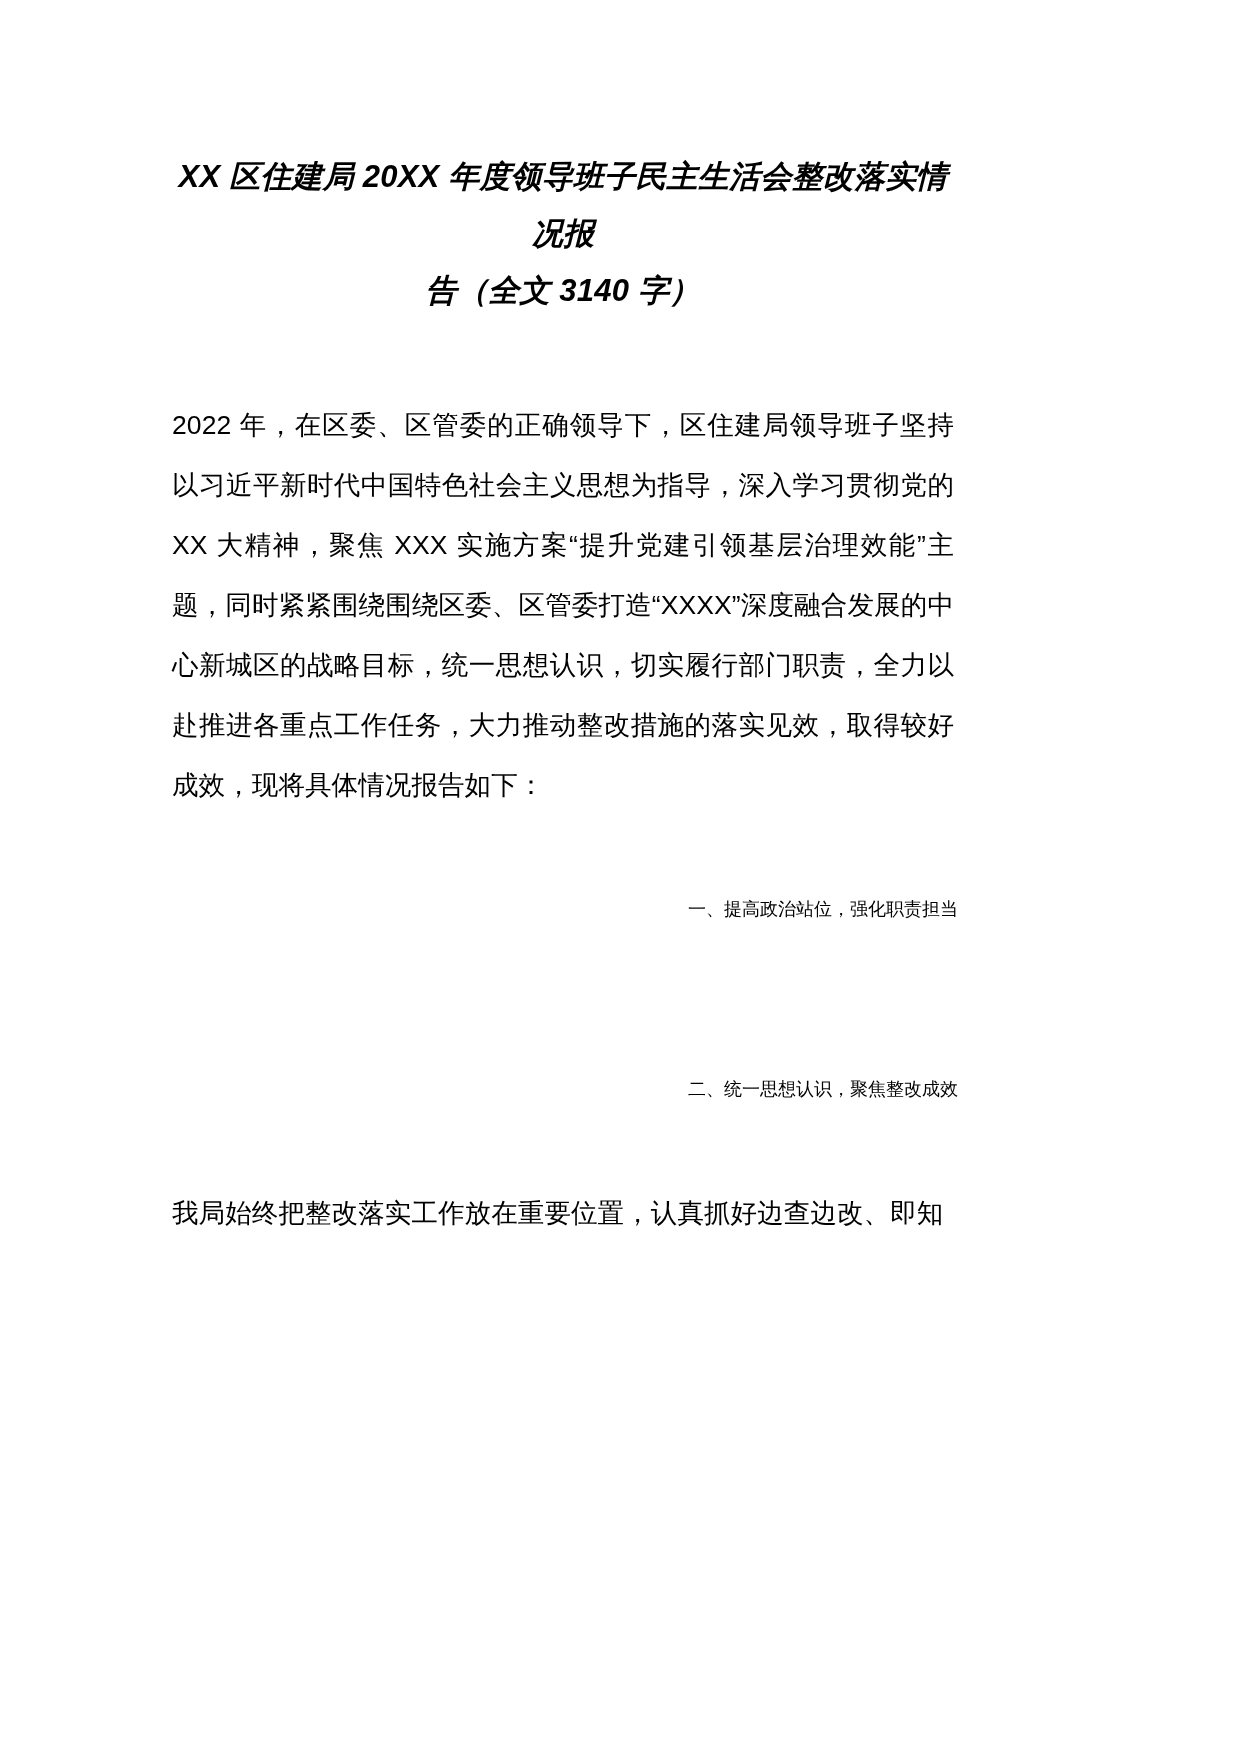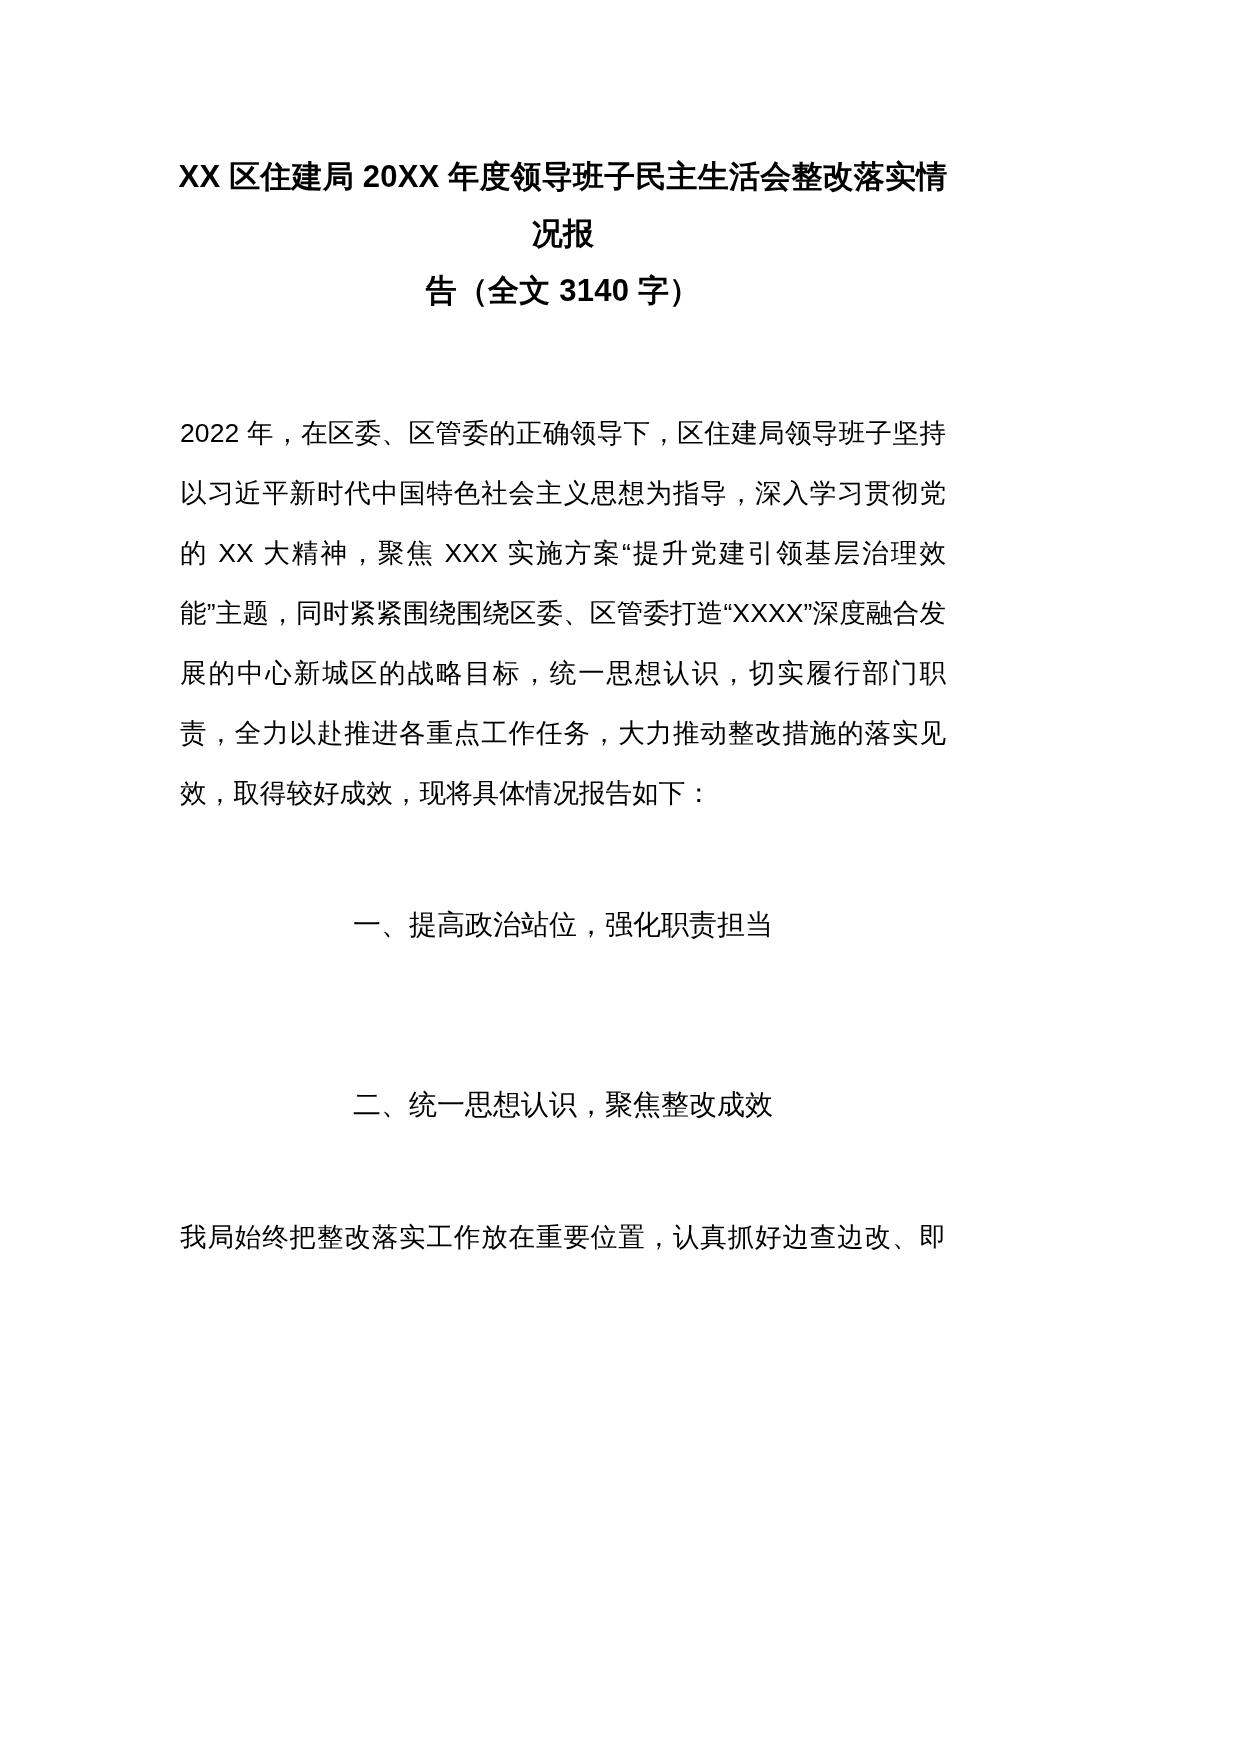--- a/index.html
+++ b/index.html
@@ -35,39 +35,40 @@
     font-size: 31px;
     font-weight: 700;
     line-height: 57px;
     text-align: center;
     letter-spacing: 0.2px;
     color: #000;
   }
   .title-block {
     margin-top: 148px;
     margin-bottom: 0;
+    font-style: italic;
   }
   .para {
-    margin: 12px;
+    margin: 4px;
     font-size: 26.5px;
     line-height: 60px;
     text-align: justify;
     text-justify: inter-ideograph;
     letter-spacing: 0.1px;
     color: #000;
     word-break: break-all;
   }
   .gap-after-title { height: 72px; }
   .gap { height: 60px; }
   .heading {
     margin: 0;
-    font-size: 28px;
+    font-size: 18px;
     font-weight: 400;
     line-height: 60px;
-    text-align: center;
+    text-align: right;
     color: #000;
   }
   .clip-last {
     max-height: 62px;
     overflow: hidden;
   }
 </style>
 </head>
 <body>
 

